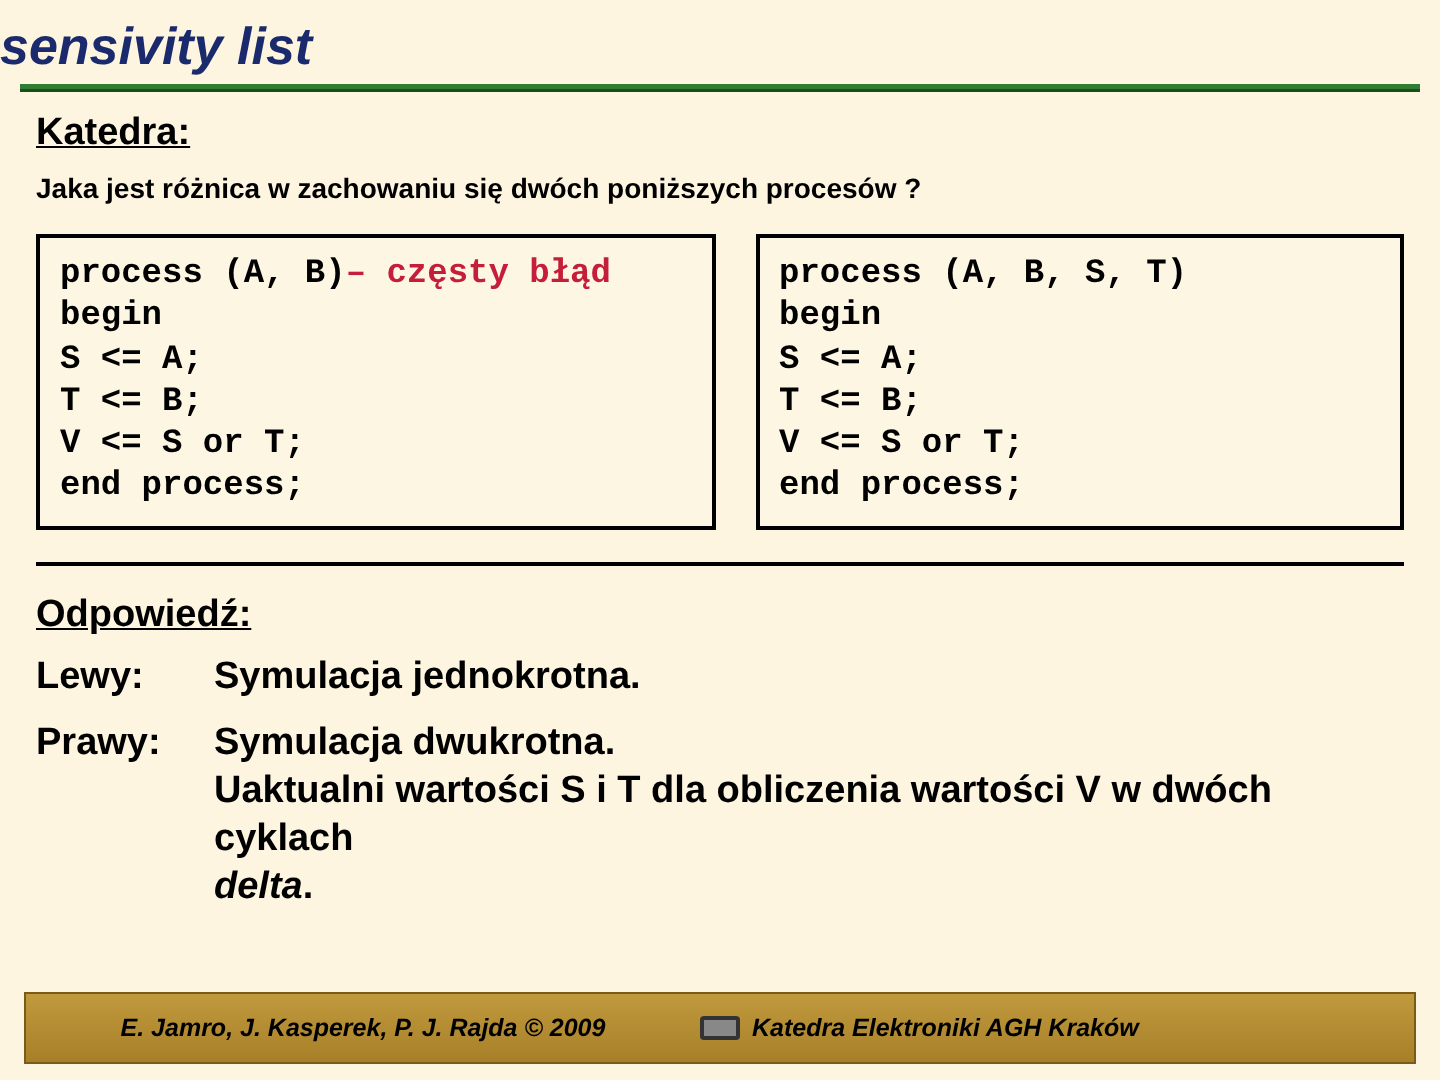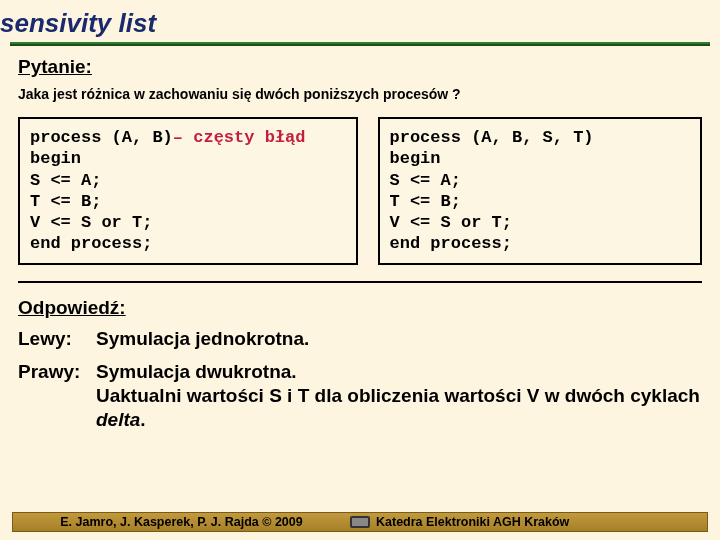--- a/index.html
+++ b/index.html
@@ -66,54 +66,55 @@
     margin: 6px 0 14px 0;
   }
   .answer-block {
     font-size: 19px;
     font-weight: bold;
     color: #000;
     line-height: 1.25;
   }
   .ans-row { display: flex; margin-bottom: 10px; }
   .ans-key { width: 78px; flex-shrink: 0; }
-  .ans-val { flex: 1; }
+  .ans-val { flex: 1; margin-left: 11px; }
   .footer {
     position: absolute;
     bottom: 8px;
     left: 12px;
     right: 12px;
-    height: 20px;
+    height: 36px;
     background: linear-gradient(to bottom, #c19a3e 0%, #a67f28 100%);
     border: 1px solid #7a5a15;
     display: flex;
     align-items: center;
     font-size: 12.5px;
     font-weight: bold;
     color: #000;
     box-sizing: border-box;
     padding: 0 6px;
+    font-style: italic;
   }
   .footer-left { flex: 1; text-align: center; }
   .footer-right { flex: 1; text-align: left; }
   .footer-logo {
     width: 24px; height: 18px;
     display: inline-block;
     margin: 0 4px;
   }
 </style>
 </head>
 <body>
 
 <div class="slide-title">sensivity list</div>
 <div class="title-underline"></div>
 
 <div class="content">
 
-  <div class="section-label">Pytanie:</div>
+  <div class="section-label">Katedra:</div>
   <div class="question-text">Jaka jest różnica w zachowaniu się dwóch poniższych procesów ?</div>
 
   <div class="code-row">
     <div class="code-box left"><span>process (A, B)</span><span class="errnote">– częsty błąd</span>
 <span>begin</span>
 <span>S &lt;= A;</span>
 <span>T &lt;= B;</span>
 <span>V &lt;= S or T;</span>
 <span>end process;</span></div>
     <div class="code-box right"><span>process (A, B, S, T)</span>

